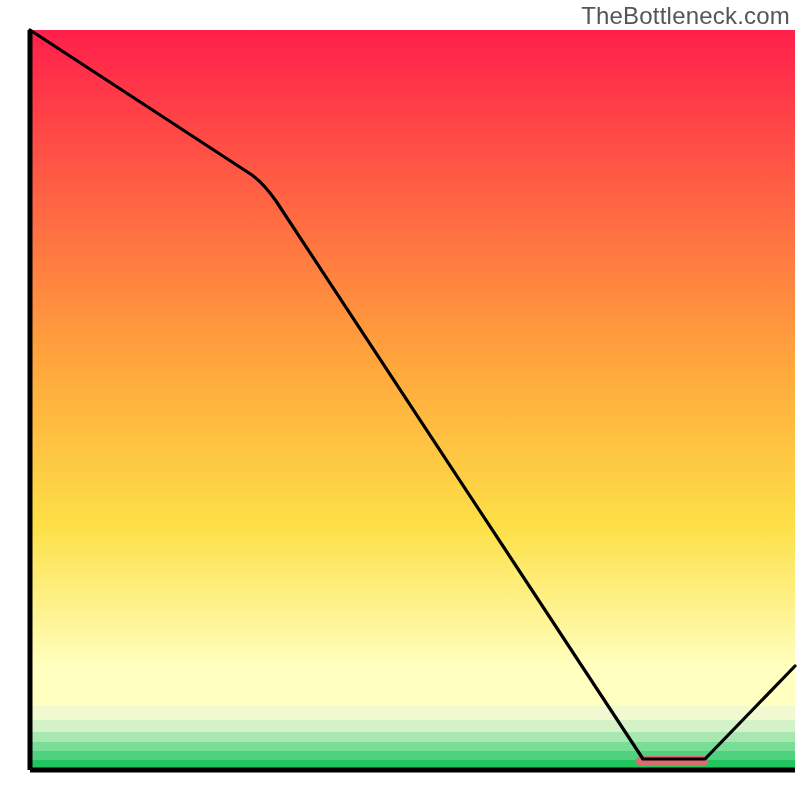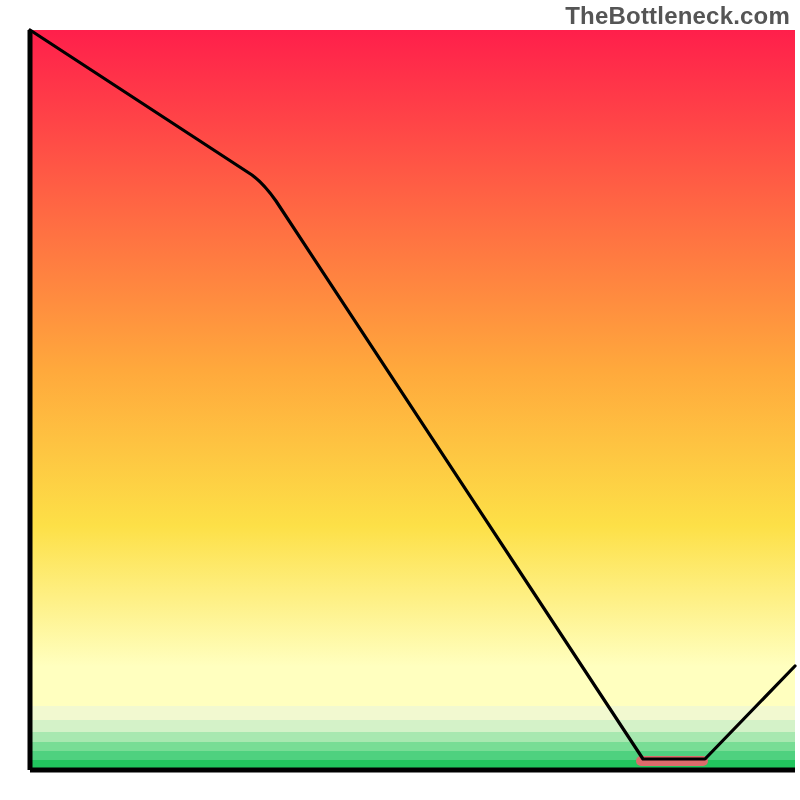--- a/index.html
+++ b/index.html
@@ -15,21 +15,21 @@
     position: relative;
     width: 800px;
     height: 800px;
   }
   .watermark {
     position: absolute;
     top: 2px;
     right: 10px;
     color: #555555;
     font-size: 24px;
-    font-weight: 700;
+    font-weight: 400;
     letter-spacing: 0.2px;
     z-index: 10;
   }
   svg {
     display: block;
   }
 </style>
 </head>
 <body>
 

